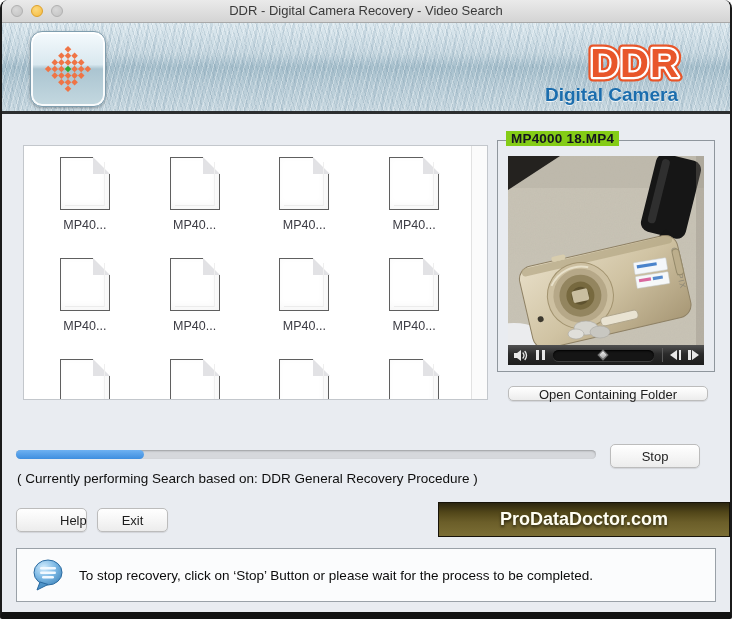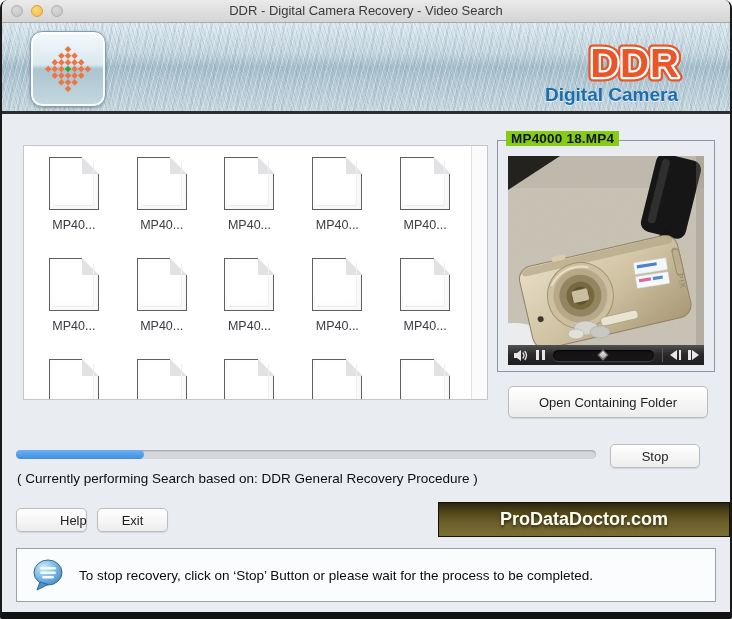--- a/index.html
+++ b/index.html
@@ -32,21 +32,21 @@
     border:1px solid #7f9dae;
     box-shadow:inset 0 0 0 2px rgba(255,255,255,.9), 0 1px 3px rgba(0,0,0,.3);
     display:flex;align-items:center;justify-content:center;cursor:default;
   }
   .logo-ddr{position:absolute;right:45px;top:15px;}
   .logo-sub{position:absolute;right:52px;top:61px;font-size:19px;font-weight:bold;color:#1b6dad;text-shadow:0 1px 0 rgba(255,255,255,.75);}
   
   .main{position:relative;height:495px;}
   
   .file-panel{position:absolute;left:21px;top:31px;width:465px;height:255px;background:#fff;border:1px solid #c3c7cc;overflow:hidden;}
-  .file-grid{position:absolute;left:0;top:0;right:16px;bottom:0;display:grid;grid-template-columns:repeat(5,1fr);padding:11px 2px 0 6px;overflow:hidden;}
+  .file-grid{position:absolute;left:0;top:0;right:16px;bottom:0;display:grid;grid-template-columns:repeat(4,1fr);padding:11px 2px 0 6px;overflow:hidden;}
   .file-item{height:101px;display:flex;flex-direction:column;align-items:center;cursor:default;}
   .doc{width:50px;height:53px;background:#fff;border:1.5px solid #5f5f5f;position:relative;box-shadow:inset -3px -3px 8px rgba(0,0,0,.045);}
   .doc::before{content:'';position:absolute;top:-1.5px;right:-1.5px;width:0;height:0;border-style:solid;border-width:0 17px 17px 0;border-color:transparent #ffffff #e2e2e5 transparent;}
   .doc::after{content:'';position:absolute;left:4px;top:4px;right:4px;bottom:3px;border-right:1px solid #efefef;border-bottom:1px solid #ececec;}
   .file-label{margin-top:8px;font-size:12.5px;color:#3b3b43;}
   .scrollbar{position:absolute;top:0;right:0;width:16px;height:100%;background:#fbfbfb;border-left:1px solid #e2e2e2;}
   
   .groupbox{position:absolute;left:495px;top:26px;width:218px;height:232px;border:1px solid #8f969d;}
   .legend{position:absolute;left:8px;top:-10px;background:#84cc16;padding:0 5px;font-size:13.5px;font-weight:bold;color:#15151f;letter-spacing:.2px;white-space:pre;}
   .video{position:absolute;left:10px;top:15px;width:196px;height:209px;background:#000;}
@@ -56,21 +56,21 @@
   .pause i{width:3px;height:10px;background:#e8e8e8;display:block;}
   .track{flex:1;height:11px;margin:0 8px;background:#151515;border-radius:6px;box-shadow:inset 0 1px 2px #000,0 1px 0 rgba(255,255,255,.14);position:relative;cursor:default;}
   .thumb{position:absolute;left:50%;top:1px;width:8px;height:8px;transform:translateX(-50%) rotate(45deg);background:linear-gradient(135deg,#f4f4f4,#9f9f9f);border:1px solid #707070;}
   .steps{display:flex;align-items:center;gap:7px;padding-left:7px;border-left:1px solid #5a5a5a;height:14px;}
   .step{display:flex;align-items:center;gap:1.5px;cursor:default;}
   .tri-l{width:0;height:0;border-top:5px solid transparent;border-bottom:5px solid transparent;border-right:7px solid #e8e8e8;}
   .tri-r{width:0;height:0;border-top:5px solid transparent;border-bottom:5px solid transparent;border-left:7px solid #e8e8e8;}
   .sbar{width:2.5px;height:10px;background:#e8e8e8;}
   
   .macbtn{position:absolute;background:linear-gradient(#ffffff,#f5f5f5 55%,#ececec);border:1px solid #bcbcbc;border-radius:5px;font-size:13px;color:#1d1d1d;font-family:inherit;box-shadow:0 1px 1px rgba(0,0,0,.1);text-align:center;padding:0;cursor:default;}
-  .open-folder{left:506px;top:272px;width:200px;height:32px;}
+  .open-folder{left:506px;top:272px;width:200px;height:15px;}
   .stop{left:608px;top:330px;width:90px;height:24px;}
   .help{left:14px;top:394px;width:71px;height:24px;padding-left:43px;}
   .exit{left:95px;top:394px;width:71px;height:24px;}
   
   .sectors{position:absolute;left:15px;top:315px;font-size:13.5px;color:#0e0e0e;white-space:pre;}
   .progressbar{position:absolute;left:14px;top:336px;width:580px;height:9px;background:#d6d8dc;border-radius:5px;box-shadow:inset 0 1px 2px rgba(0,0,0,.28);}
   .fill{height:100%;border-radius:5px;background:linear-gradient(#6eb1f2,#3e8edf);}
   .status{position:absolute;left:15px;top:357px;font-size:13.5px;color:#0e0e0e;white-space:pre;}
   
   .brand{

